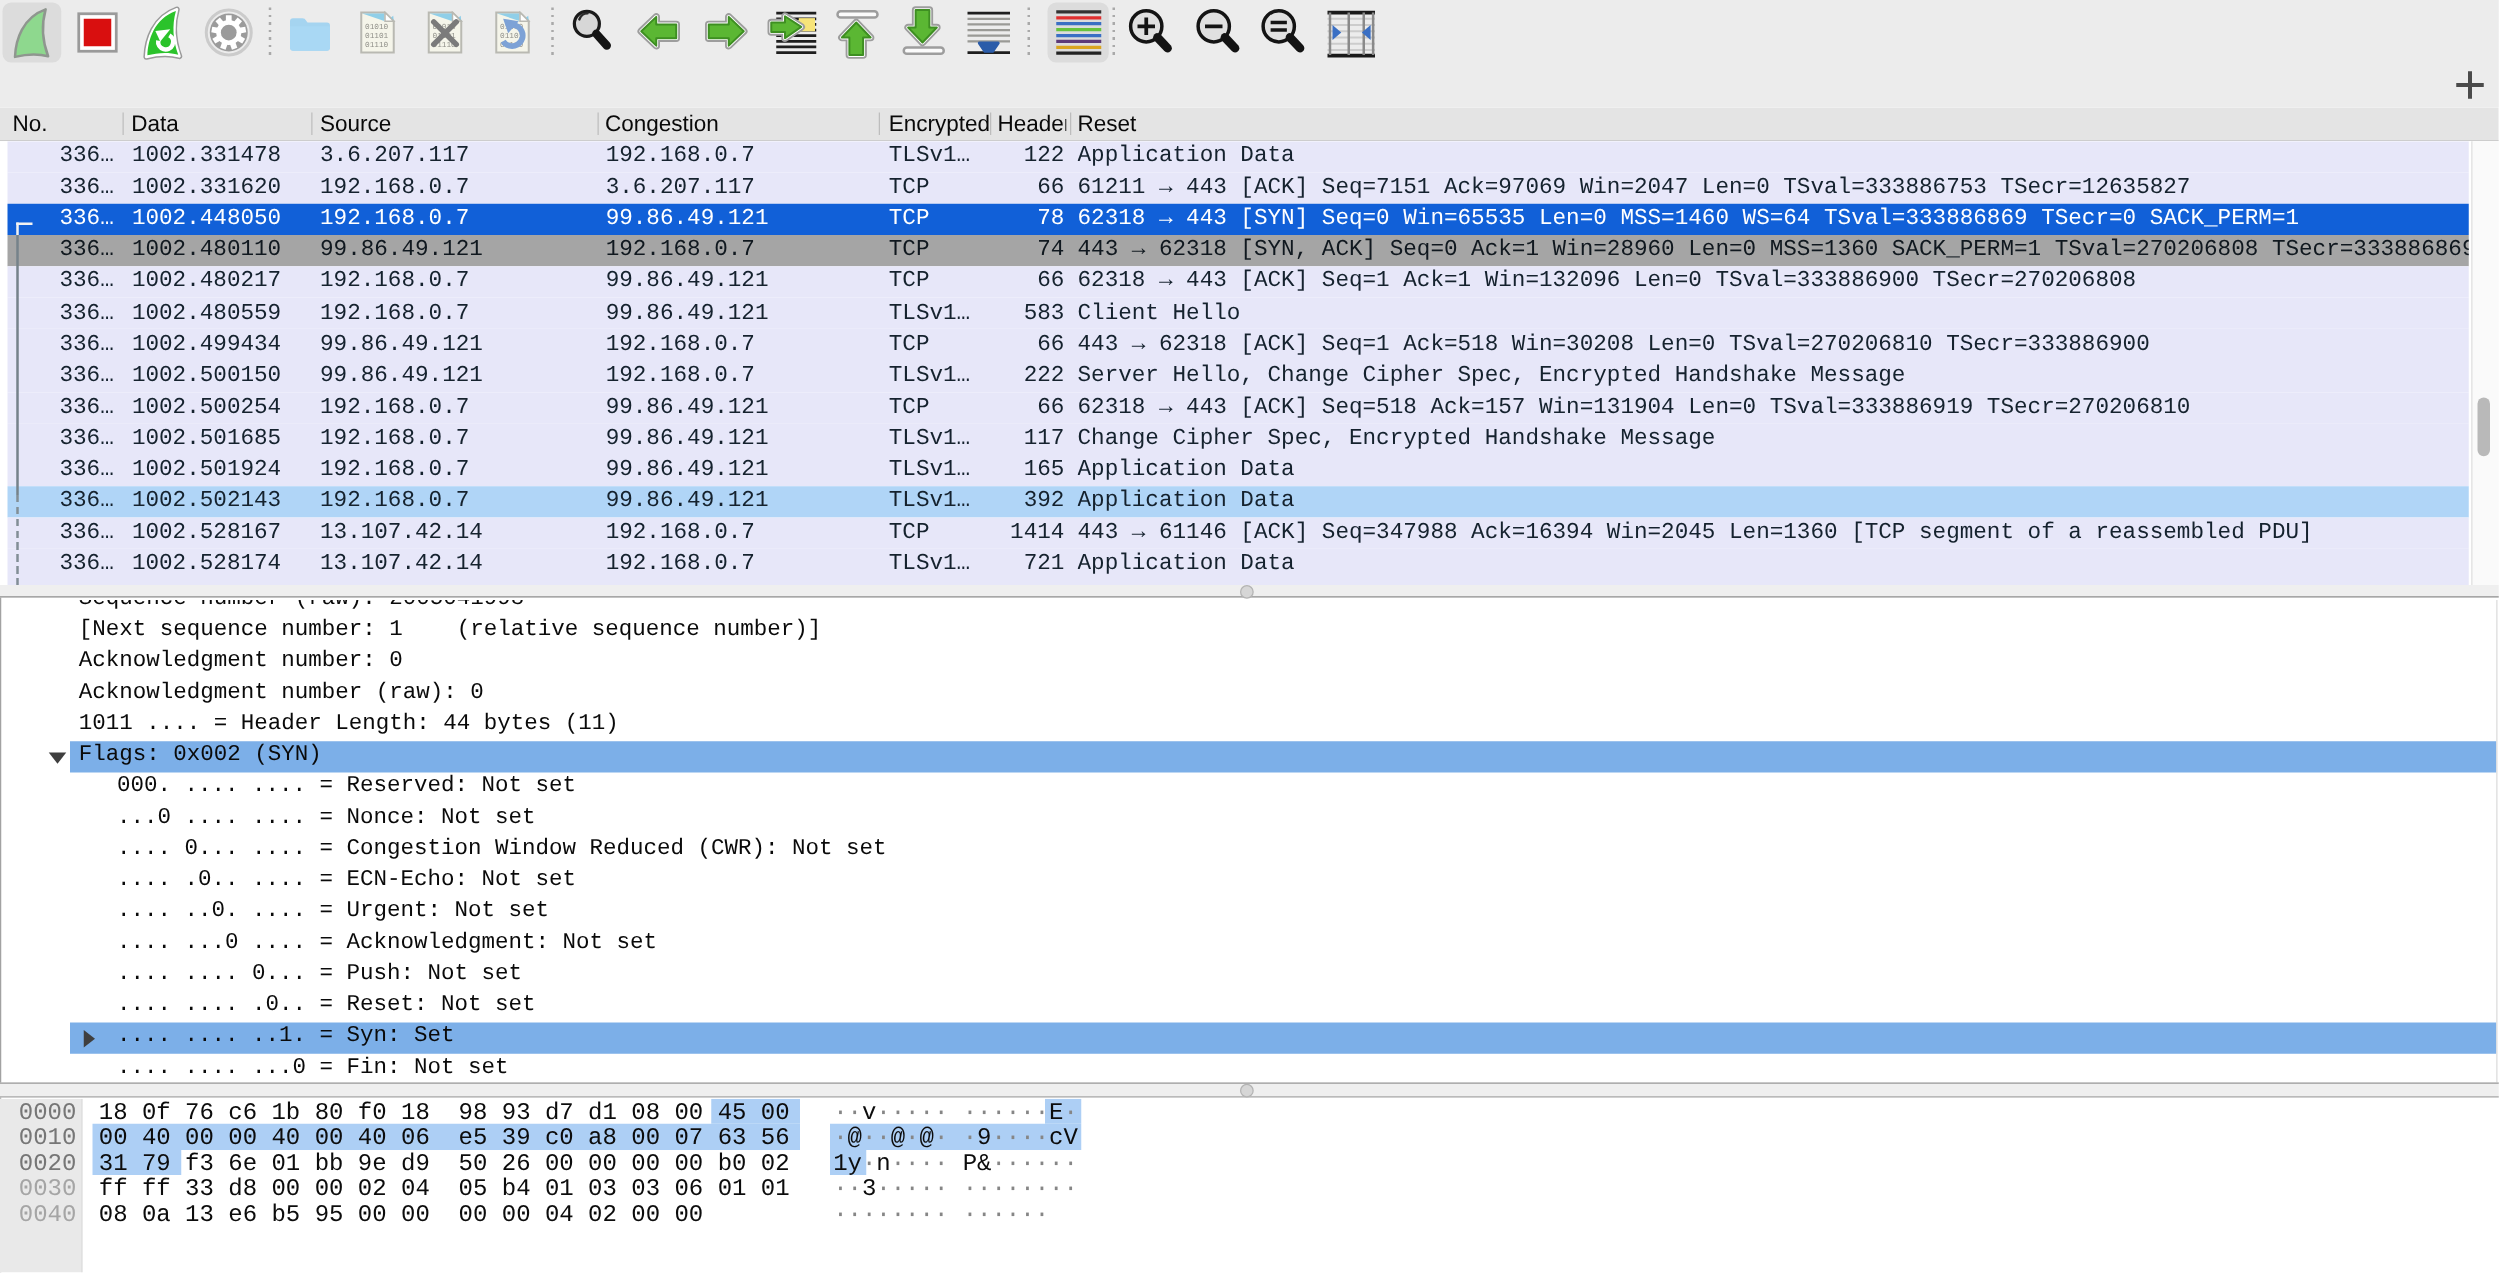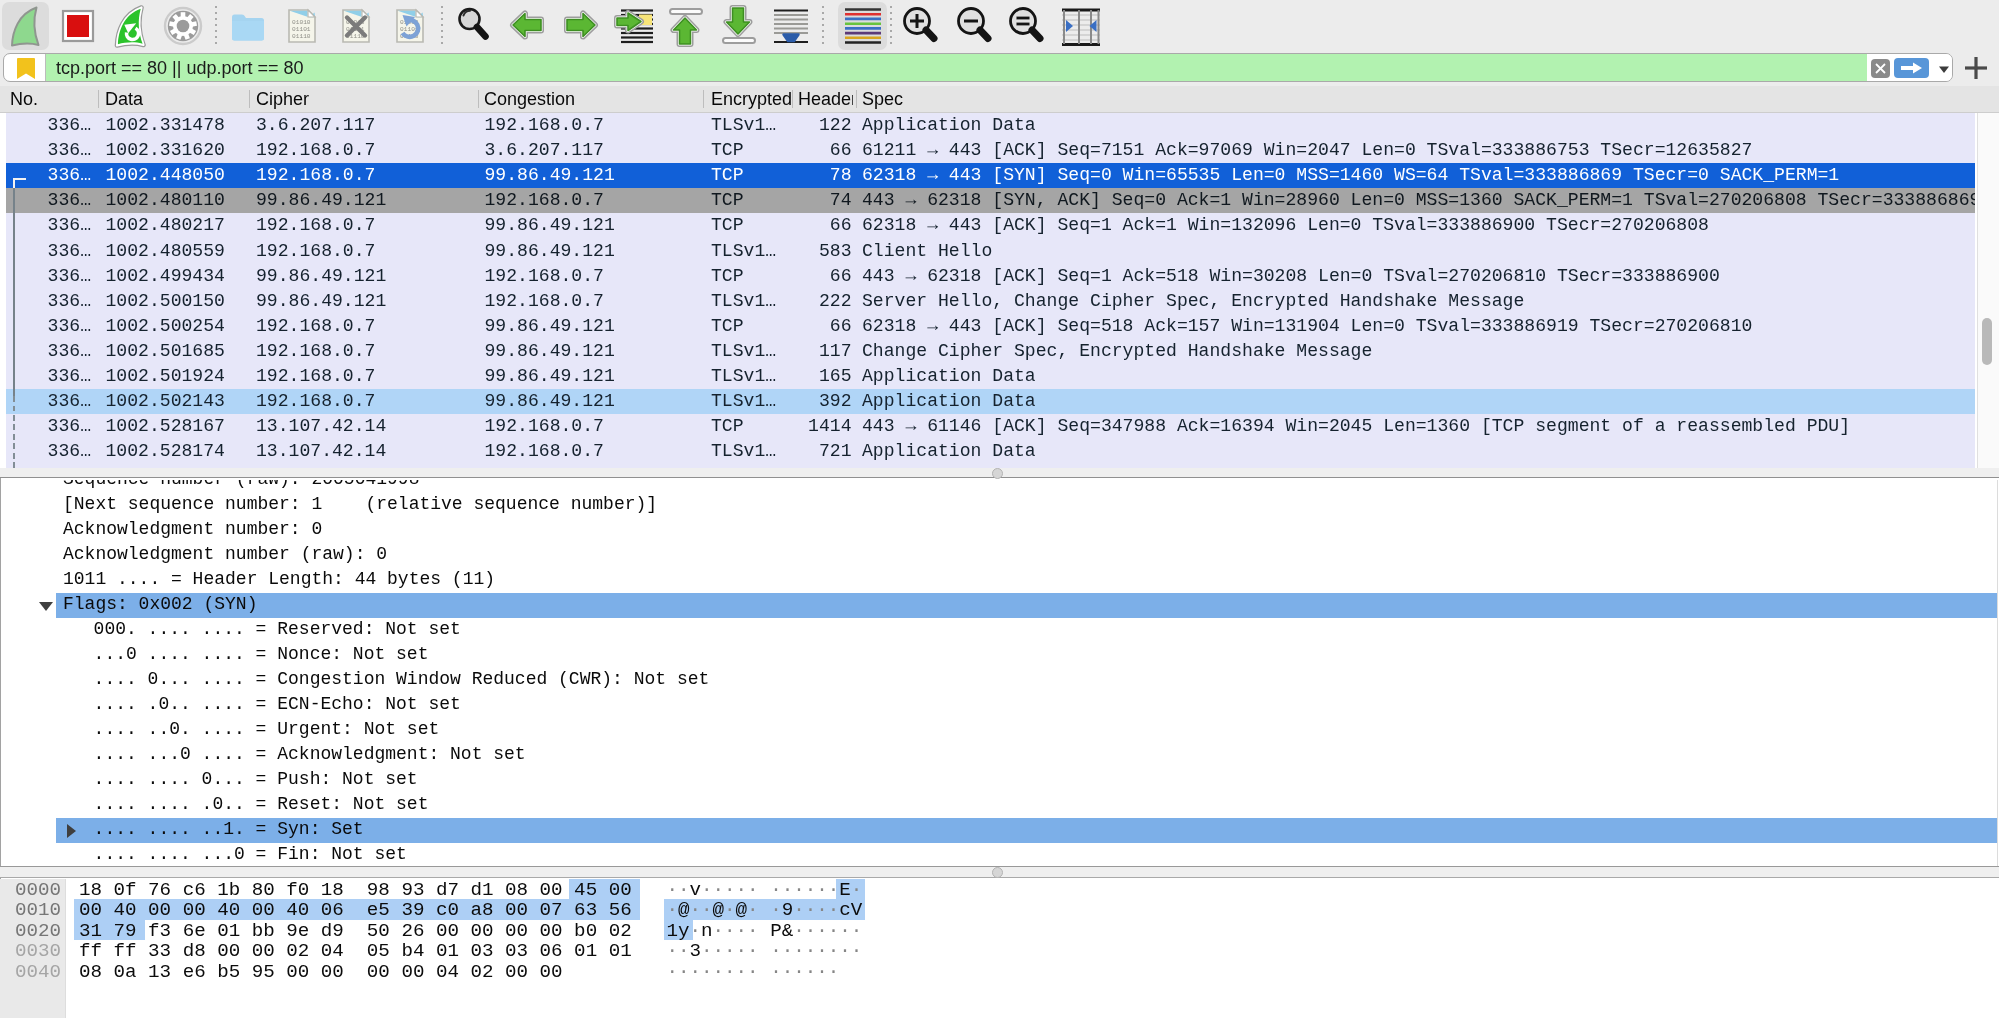--- a/index.html
+++ b/index.html
@@ -194,57 +194,35 @@
         <line x1="5" y1="6" x2="5" y2="40"></line>
         <line x1="20" y1="6" x2="20" y2="40"></line>
         <line x1="32" y1="6" x2="32" y2="40"></line>
         <line x1="39.5" y1="6" x2="39.5" y2="40"></line>
       </g>
       <path d="M 7 16 L 14 22 L 7 28 Z" fill="#3a6fc4"></path>
       <path d="M 37.5 16 L 30.5 22 L 37.5 28 Z" fill="#3a6fc4"></path>
     </svg>
   </div>
 <div style="position:absolute;left:0;top:52px;width:1999px;height:34px;background:#ececec">
-    <div style="position:absolute;left:3px;top:1px;width:1950px;height:29px;border:1.5px solid #a9a9a9;border-radius:7px;background:#ffffff;overflow:hidden">
-      <div style="position:absolute;left:41px;top:0;width:1822px;height:29px;background:#b2f2b0;border-left:1.5px solid #bcbcbc"></div>
-      <svg style="position:absolute;left:11px;top:3px" width="22" height="23" viewBox="0 0 22 23">
-        <path d="M 3 1 L 19 1 Q 20 1 20 2 L 20 22 L 11 16.5 L 2 22 L 2 2 Q 2 1 3 1 Z" fill="#f2c21c"></path>
-      </svg>
-      <div style="position:absolute;left:1863px;top:0;width:90px;height:29px;background:#ffffff"></div>
-      <div style="position:absolute;left:1867px;top:4.5px;width:19px;height:19px;background:#8a8a8a;border-radius:4px"></div>
-      <svg style="position:absolute;left:1867px;top:4.5px" width="19" height="19" viewBox="0 0 19 19">
-        <g stroke="#ffffff" stroke-width="1.8">
-          <line x1="5" y1="5" x2="14" y2="14"></line>
-          <line x1="14" y1="5" x2="5" y2="14"></line>
-        </g>
-      </svg>
-      <div style="position:absolute;left:1890px;top:4px;width:34.5px;height:20px;background:#5896d8;border-radius:4px"></div>
-      <svg style="position:absolute;left:1890px;top:4px" width="34.5" height="20" viewBox="0 0 34.5 20">
-        <path d="M 7 8 L 19 8 L 19 4.5 L 28 10 L 19 15.5 L 19 12 L 7 12 Z" fill="#ffffff"></path>
-      </svg>
-      <svg style="position:absolute;left:1933px;top:11px" width="14" height="9" viewBox="0 0 14 9">
-        <path d="M 2 1.5 L 12 1.5 L 7 8 Z" fill="#3c3c3c"></path>
-      </svg>
-      <div style="position:absolute;left:52px;top:3.5px;font:18px 'Liberation Sans',sans-serif;color:#1b1b1b">tcp.port == 80 || udp.port == 80</div>
-    </div>
     <svg style="position:absolute;left:1963px;top:4px" width="26" height="24" viewBox="0 0 26 24">
       <g stroke="#4a4a4a" stroke-width="3.2">
         <line x1="2" y1="12" x2="24" y2="12"></line>
         <line x1="13" y1="1" x2="13" y2="23"></line>
       </g>
     </svg>
   </div>
 <div style="position:absolute;left:0;top:86px;width:1999px;height:27px;background:#e4e4e4;border-bottom:1px solid #cdcdcd;overflow:hidden;clip-path:inset(0 0 0 0)">
     <div style="position:absolute;left:10px;top:3px;font:18px 'Liberation Sans',sans-serif;color:#090909">No.</div>
     <div style="position:absolute;left:105px;top:3px;font:18px 'Liberation Sans',sans-serif;color:#090909">Data</div>
-    <div style="position:absolute;left:256px;top:3px;font:18px 'Liberation Sans',sans-serif;color:#090909">Cipher</div>
+    <div style="position:absolute;left:256px;top:3px;font:18px 'Liberation Sans',sans-serif;color:#090909">Source</div>
     <div style="position:absolute;left:484px;top:3px;font:18px 'Liberation Sans',sans-serif;color:#090909">Congestion</div>
     <div style="position:absolute;left:711px;top:3px;font:18px 'Liberation Sans',sans-serif;color:#090909">Encrypted</div>
     <div style="position:absolute;left:798px;top:3px;font:18px 'Liberation Sans',sans-serif;color:#090909">Header</div>
-    <div style="position:absolute;left:862px;top:3px;font:18px 'Liberation Sans',sans-serif;color:#090909">Spec</div>
+    <div style="position:absolute;left:862px;top:3px;font:18px 'Liberation Sans',sans-serif;color:#090909">Reset</div>
     <div style="position:absolute;left:97.5px;top:4px;width:1px;height:18px;background:#bdbdbd"></div>
     <div style="position:absolute;left:248.5px;top:4px;width:1px;height:18px;background:#bdbdbd"></div>
     <div style="position:absolute;left:477.5px;top:4px;width:1px;height:18px;background:#bdbdbd"></div>
     <div style="position:absolute;left:702.5px;top:4px;width:1px;height:18px;background:#bdbdbd"></div>
     <div style="position:absolute;left:791.5px;top:4px;width:1px;height:18px;background:#bdbdbd"></div>
     <div style="position:absolute;left:856.0px;top:4px;width:1px;height:18px;background:#bdbdbd"></div>
   </div>
 <div style="position:absolute;left:852.5px;top:88px;width:3.5px;height:23px;background:#e4e4e4"></div>
 <div style="position:absolute;left:0;top:113.0px;width:1999px;height:355px;background:#ffffff;overflow:hidden;font:18.1px 'Liberation Mono',monospace;white-space:pre"><div style="position:absolute;left:5.5px;top:0.00px;width:1969.5px;height:25.07px;background:#e7e7f9"></div><div style="position:absolute;left:5px;top:2.20px;width:86px;text-align:right;color:#15222e">336…</div><div style="position:absolute;left:105.5px;top:2.20px;color:#15222e">1002.331478</div><div style="position:absolute;left:256px;top:2.20px;color:#15222e">3.6.207.117</div><div style="position:absolute;left:484.5px;top:2.20px;color:#15222e">192.168.0.7</div><div style="position:absolute;left:711px;top:2.20px;color:#15222e">TLSv1…</div><div style="position:absolute;left:760px;top:2.20px;width:91.5px;text-align:right;color:#15222e">122</div><div style="position:absolute;left:862px;top:2.20px;width:1113px;overflow:hidden;white-space:nowrap;color:#15222e">Application Data</div><div style="position:absolute;left:5.5px;top:25.07px;width:1969.5px;height:25.07px;background:#e7e7f9"></div><div style="position:absolute;left:5px;top:27.27px;width:86px;text-align:right;color:#15222e">336…</div><div style="position:absolute;left:105.5px;top:27.27px;color:#15222e">1002.331620</div><div style="position:absolute;left:256px;top:27.27px;color:#15222e">192.168.0.7</div><div style="position:absolute;left:484.5px;top:27.27px;color:#15222e">3.6.207.117</div><div style="position:absolute;left:711px;top:27.27px;color:#15222e">TCP</div><div style="position:absolute;left:760px;top:27.27px;width:91.5px;text-align:right;color:#15222e">66</div><div style="position:absolute;left:862px;top:27.27px;width:1113px;overflow:hidden;white-space:nowrap;color:#15222e">61211 → 443 [ACK] Seq=7151 Ack=97069 Win=2047 Len=0 TSval=333886753 TSecr=12635827</div><div style="position:absolute;left:5.5px;top:50.14px;width:1969.5px;height:25.07px;background:#1160d8"></div><div style="position:absolute;left:5px;top:52.34px;width:86px;text-align:right;color:#ffffff">336…</div><div style="position:absolute;left:105.5px;top:52.34px;color:#ffffff">1002.448050</div><div style="position:absolute;left:256px;top:52.34px;color:#ffffff">192.168.0.7</div><div style="position:absolute;left:484.5px;top:52.34px;color:#ffffff">99.86.49.121</div><div style="position:absolute;left:711px;top:52.34px;color:#ffffff">TCP</div><div style="position:absolute;left:760px;top:52.34px;width:91.5px;text-align:right;color:#ffffff">78</div><div style="position:absolute;left:862px;top:52.34px;width:1113px;overflow:hidden;white-space:nowrap;color:#ffffff">62318 → 443 [SYN] Seq=0 Win=65535 Len=0 MSS=1460 WS=64 TSval=333886869 TSecr=0 SACK_PERM=1</div><div style="position:absolute;left:5.5px;top:75.21px;width:1969.5px;height:25.07px;background:#a5a5a5"></div><div style="position:absolute;left:5px;top:77.41px;width:86px;text-align:right;color:#10181f">336…</div><div style="position:absolute;left:105.5px;top:77.41px;color:#10181f">1002.480110</div><div style="position:absolute;left:256px;top:77.41px;color:#10181f">99.86.49.121</div><div style="position:absolute;left:484.5px;top:77.41px;color:#10181f">192.168.0.7</div><div style="position:absolute;left:711px;top:77.41px;color:#10181f">TCP</div><div style="position:absolute;left:760px;top:77.41px;width:91.5px;text-align:right;color:#10181f">74</div><div style="position:absolute;left:862px;top:77.41px;width:1113px;overflow:hidden;white-space:nowrap;color:#10181f">443 → 62318 [SYN, ACK] Seq=0 Ack=1 Win=28960 Len=0 MSS=1360 SACK_PERM=1 TSval=270206808 TSecr=333886869</div><div style="position:absolute;left:5.5px;top:100.28px;width:1969.5px;height:25.07px;background:#e7e7f9"></div><div style="position:absolute;left:5px;top:102.48px;width:86px;text-align:right;color:#15222e">336…</div><div style="position:absolute;left:105.5px;top:102.48px;color:#15222e">1002.480217</div><div style="position:absolute;left:256px;top:102.48px;color:#15222e">192.168.0.7</div><div style="position:absolute;left:484.5px;top:102.48px;color:#15222e">99.86.49.121</div><div style="position:absolute;left:711px;top:102.48px;color:#15222e">TCP</div><div style="position:absolute;left:760px;top:102.48px;width:91.5px;text-align:right;color:#15222e">66</div><div style="position:absolute;left:862px;top:102.48px;width:1113px;overflow:hidden;white-space:nowrap;color:#15222e">62318 → 443 [ACK] Seq=1 Ack=1 Win=132096 Len=0 TSval=333886900 TSecr=270206808</div><div style="position:absolute;left:5.5px;top:125.35px;width:1969.5px;height:25.07px;background:#e7e7f9"></div><div style="position:absolute;left:5px;top:127.55px;width:86px;text-align:right;color:#15222e">336…</div><div style="position:absolute;left:105.5px;top:127.55px;color:#15222e">1002.480559</div><div style="position:absolute;left:256px;top:127.55px;color:#15222e">192.168.0.7</div><div style="position:absolute;left:484.5px;top:127.55px;color:#15222e">99.86.49.121</div><div style="position:absolute;left:711px;top:127.55px;color:#15222e">TLSv1…</div><div style="position:absolute;left:760px;top:127.55px;width:91.5px;text-align:right;color:#15222e">583</div><div style="position:absolute;left:862px;top:127.55px;width:1113px;overflow:hidden;white-space:nowrap;color:#15222e">Client Hello</div><div style="position:absolute;left:5.5px;top:150.42px;width:1969.5px;height:25.07px;background:#e7e7f9"></div><div style="position:absolute;left:5px;top:152.62px;width:86px;text-align:right;color:#15222e">336…</div><div style="position:absolute;left:105.5px;top:152.62px;color:#15222e">1002.499434</div><div style="position:absolute;left:256px;top:152.62px;color:#15222e">99.86.49.121</div><div style="position:absolute;left:484.5px;top:152.62px;color:#15222e">192.168.0.7</div><div style="position:absolute;left:711px;top:152.62px;color:#15222e">TCP</div><div style="position:absolute;left:760px;top:152.62px;width:91.5px;text-align:right;color:#15222e">66</div><div style="position:absolute;left:862px;top:152.62px;width:1113px;overflow:hidden;white-space:nowrap;color:#15222e">443 → 62318 [ACK] Seq=1 Ack=518 Win=30208 Len=0 TSval=270206810 TSecr=333886900</div><div style="position:absolute;left:5.5px;top:175.49px;width:1969.5px;height:25.07px;background:#e7e7f9"></div><div style="position:absolute;left:5px;top:177.69px;width:86px;text-align:right;color:#15222e">336…</div><div style="position:absolute;left:105.5px;top:177.69px;color:#15222e">1002.500150</div><div style="position:absolute;left:256px;top:177.69px;color:#15222e">99.86.49.121</div><div style="position:absolute;left:484.5px;top:177.69px;color:#15222e">192.168.0.7</div><div style="position:absolute;left:711px;top:177.69px;color:#15222e">TLSv1…</div><div style="position:absolute;left:760px;top:177.69px;width:91.5px;text-align:right;color:#15222e">222</div><div style="position:absolute;left:862px;top:177.69px;width:1113px;overflow:hidden;white-space:nowrap;color:#15222e">Server Hello, Change Cipher Spec, Encrypted Handshake Message</div><div style="position:absolute;left:5.5px;top:200.56px;width:1969.5px;height:25.07px;background:#e7e7f9"></div><div style="position:absolute;left:5px;top:202.76px;width:86px;text-align:right;color:#15222e">336…</div><div style="position:absolute;left:105.5px;top:202.76px;color:#15222e">1002.500254</div><div style="position:absolute;left:256px;top:202.76px;color:#15222e">192.168.0.7</div><div style="position:absolute;left:484.5px;top:202.76px;color:#15222e">99.86.49.121</div><div style="position:absolute;left:711px;top:202.76px;color:#15222e">TCP</div><div style="position:absolute;left:760px;top:202.76px;width:91.5px;text-align:right;color:#15222e">66</div><div style="position:absolute;left:862px;top:202.76px;width:1113px;overflow:hidden;white-space:nowrap;color:#15222e">62318 → 443 [ACK] Seq=518 Ack=157 Win=131904 Len=0 TSval=333886919 TSecr=270206810</div><div style="position:absolute;left:5.5px;top:225.63px;width:1969.5px;height:25.07px;background:#e7e7f9"></div><div style="position:absolute;left:5px;top:227.83px;width:86px;text-align:right;color:#15222e">336…</div><div style="position:absolute;left:105.5px;top:227.83px;color:#15222e">1002.501685</div><div style="position:absolute;left:256px;top:227.83px;color:#15222e">192.168.0.7</div><div style="position:absolute;left:484.5px;top:227.83px;color:#15222e">99.86.49.121</div><div style="position:absolute;left:711px;top:227.83px;color:#15222e">TLSv1…</div><div style="position:absolute;left:760px;top:227.83px;width:91.5px;text-align:right;color:#15222e">117</div><div style="position:absolute;left:862px;top:227.83px;width:1113px;overflow:hidden;white-space:nowrap;color:#15222e">Change Cipher Spec, Encrypted Handshake Message</div><div style="position:absolute;left:5.5px;top:250.70px;width:1969.5px;height:25.07px;background:#e7e7f9"></div><div style="position:absolute;left:5px;top:252.90px;width:86px;text-align:right;color:#15222e">336…</div><div style="position:absolute;left:105.5px;top:252.90px;color:#15222e">1002.501924</div><div style="position:absolute;left:256px;top:252.90px;color:#15222e">192.168.0.7</div><div style="position:absolute;left:484.5px;top:252.90px;color:#15222e">99.86.49.121</div><div style="position:absolute;left:711px;top:252.90px;color:#15222e">TLSv1…</div><div style="position:absolute;left:760px;top:252.90px;width:91.5px;text-align:right;color:#15222e">165</div><div style="position:absolute;left:862px;top:252.90px;width:1113px;overflow:hidden;white-space:nowrap;color:#15222e">Application Data</div><div style="position:absolute;left:5.5px;top:275.77px;width:1969.5px;height:25.07px;background:#b0d5f7"></div><div style="position:absolute;left:5px;top:277.97px;width:86px;text-align:right;color:#15222e">336…</div><div style="position:absolute;left:105.5px;top:277.97px;color:#15222e">1002.502143</div><div style="position:absolute;left:256px;top:277.97px;color:#15222e">192.168.0.7</div><div style="position:absolute;left:484.5px;top:277.97px;color:#15222e">99.86.49.121</div><div style="position:absolute;left:711px;top:277.97px;color:#15222e">TLSv1…</div><div style="position:absolute;left:760px;top:277.97px;width:91.5px;text-align:right;color:#15222e">392</div><div style="position:absolute;left:862px;top:277.97px;width:1113px;overflow:hidden;white-space:nowrap;color:#15222e">Application Data</div><div style="position:absolute;left:5.5px;top:300.84px;width:1969.5px;height:25.07px;background:#e7e7f9"></div><div style="position:absolute;left:5px;top:303.04px;width:86px;text-align:right;color:#15222e">336…</div><div style="position:absolute;left:105.5px;top:303.04px;color:#15222e">1002.528167</div><div style="position:absolute;left:256px;top:303.04px;color:#15222e">13.107.42.14</div><div style="position:absolute;left:484.5px;top:303.04px;color:#15222e">192.168.0.7</div><div style="position:absolute;left:711px;top:303.04px;color:#15222e">TCP</div><div style="position:absolute;left:760px;top:303.04px;width:91.5px;text-align:right;color:#15222e">1414</div><div style="position:absolute;left:862px;top:303.04px;width:1113px;overflow:hidden;white-space:nowrap;color:#15222e">443 → 61146 [ACK] Seq=347988 Ack=16394 Win=2045 Len=1360 [TCP segment of a reassembled PDU]</div><div style="position:absolute;left:5.5px;top:325.91px;width:1969.5px;height:25.07px;background:#e7e7f9"></div><div style="position:absolute;left:5px;top:328.11px;width:86px;text-align:right;color:#15222e">336…</div><div style="position:absolute;left:105.5px;top:328.11px;color:#15222e">1002.528174</div><div style="position:absolute;left:256px;top:328.11px;color:#15222e">13.107.42.14</div><div style="position:absolute;left:484.5px;top:328.11px;color:#15222e">192.168.0.7</div><div style="position:absolute;left:711px;top:328.11px;color:#15222e">TLSv1…</div><div style="position:absolute;left:760px;top:328.11px;width:91.5px;text-align:right;color:#15222e">721</div><div style="position:absolute;left:862px;top:328.11px;width:1113px;overflow:hidden;white-space:nowrap;color:#15222e">Application Data</div><div style="position:absolute;left:5.5px;top:350.98px;width:1969.5px;height:25px;background:#e7e7f9"></div><div style="position:absolute;left:13px;top:64.6px;width:13px;height:2px;background:#f2f2f2"></div><div style="position:absolute;left:13px;top:64.6px;width:1.6px;height:10.6px;background:#f2f2f2"></div><div style="position:absolute;left:13px;top:75.2px;width:1.6px;height:207.8px;background:#76828a"></div><div style="position:absolute;left:13px;top:283.0px;width:1.6px;height:72px;background-image:repeating-linear-gradient(#828e96 0 6px,transparent 6px 9.5px)"></div></div>
 <div style="position:absolute;left:1977px;top:113px;width:22px;height:355px;background:#fafafa;border-left:1px solid #e0e0e0"></div>

